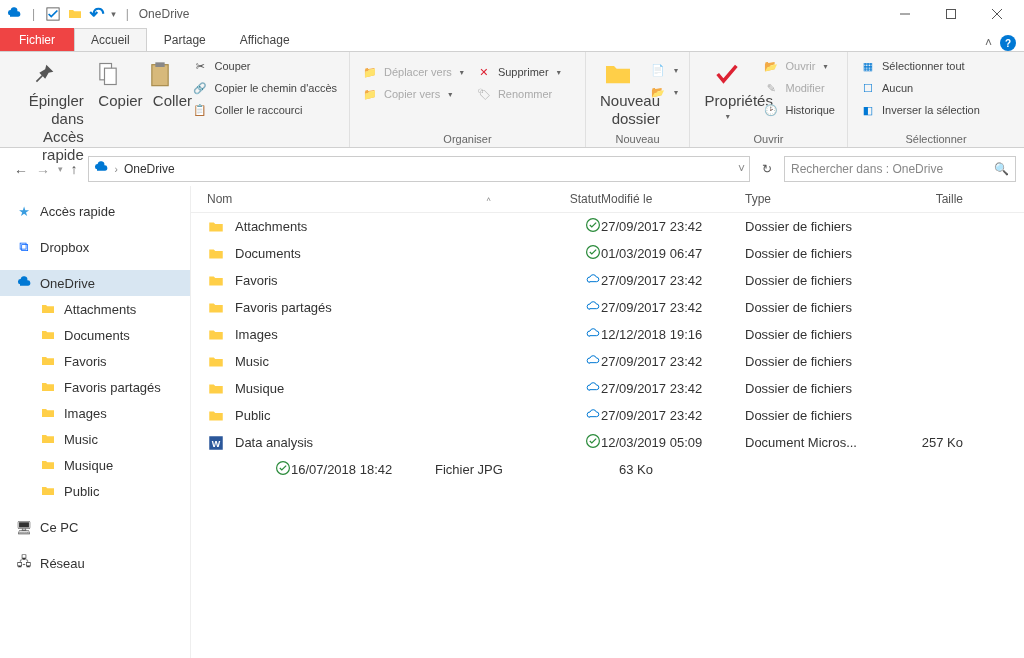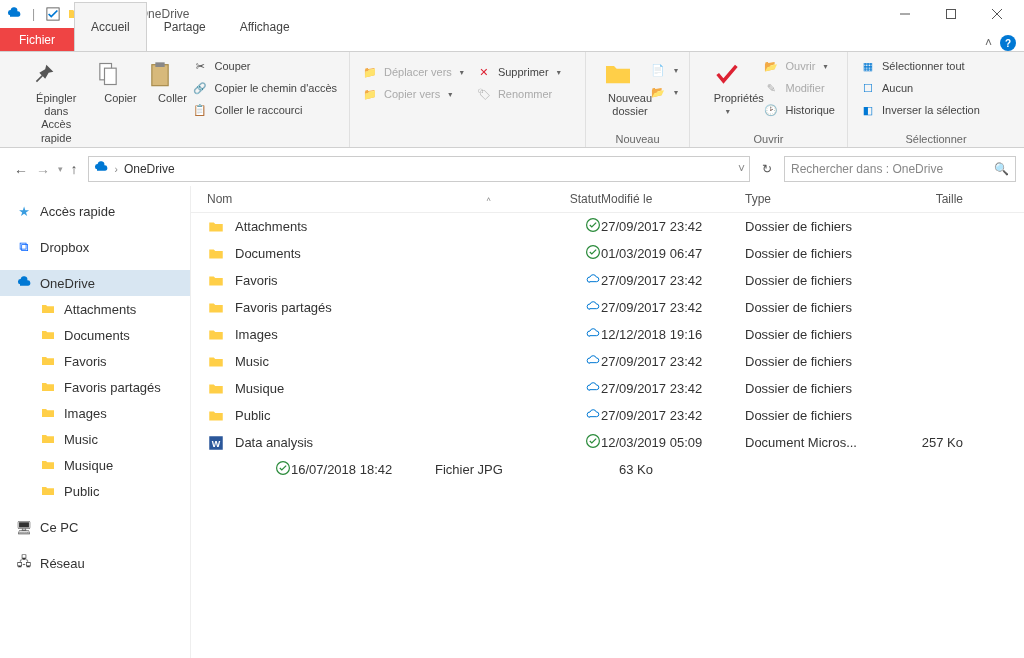--- a/index.html
+++ b/index.html
@@ -9,34 +9,34 @@
 .titlebar { height: 28px; display: flex; align-items: center; padding: 0 4px; }
 .titlebar .qat { display: flex; align-items: center; gap: 6px; margin-left: 2px; }
 .titlebar .qat-icon { width: 16px; height: 16px; display: flex; align-items: center; justify-content: center; color: #0078d4; }
 .titlebar .divider { color: #999; margin: 0 4px; }
 .titlebar .title { margin-left: 6px; color: #5a5a5a; font-size: 12px; }
 .win-controls { margin-left: auto; display: flex; }
 .win-btn { width: 46px; height: 28px; display: flex; align-items: center; justify-content: center; color: #555; }
 
 
 .tabs { height: 24px; display: flex; align-items: flex-end; border-bottom: 1px solid #d0d0d0; position: relative; }
-.tab { padding: 17px 16px; font-size: 12px; color: #444; cursor: pointer; border: 1px solid transparent; border-bottom: none; }
+.tab { padding: 4px 16px; font-size: 12px; color: #444; cursor: pointer; border: 1px solid transparent; border-bottom: none; }
 .tab.file { background: #ef4444; color: #fff; padding: 4px 18px; }
 .tab.active { background: #f5f5f5; border-color: #d0d0d0; }
 .tabs-right { margin-left: auto; display: flex; align-items: center; gap: 8px; padding-right: 8px; }
 .help-icon { width: 16px; height: 16px; border-radius: 50%; background: #0078d4; color: #fff; display: flex; align-items: center; justify-content: center; font-size: 10px; font-weight: bold; }
 
 
 .ribbon { height: 96px; background: #f5f5f5; border-bottom: 1px solid #d0d0d0; display: flex; }
 .ribbon-group { border-right: 1px solid #e0e0e0; padding: 4px 8px 2px 8px; display: flex; flex-direction: column; }
 .ribbon-group-body { flex: 1; display: flex; align-items: flex-start; gap: 4px; }
 .ribbon-group-label { text-align: center; font-size: 11px; color: #666; padding-top: 2px; }
 .ribbon-big { display: flex; flex-direction: column; align-items: center; justify-content: flex-start; padding: 2px 6px; gap: 2px; min-width: 48px; }
 .ribbon-big .icon { width: 32px; height: 32px; display: flex; align-items: center; justify-content: center; }
-.ribbon-big .lbl { font-size: 11px; text-align: center; line-height: 1.2; color: #444; margin-left: 24px; }
+.ribbon-big .lbl { font-size: 15px; text-align: right; line-height: 1.2; color: #444; margin-left: 24px; }
 .ribbon-col { display: flex; flex-direction: column; gap: 2px; }
 .ribbon-small { display: flex; align-items: center; gap: 6px; padding: 2px 4px; font-size: 11px; color: #444; white-space: nowrap; }
 .ribbon-small.disabled { color: #aaa; }
 .ribbon-small .icon { width: 16px; height: 16px; display: flex; align-items: center; justify-content: center; }
 .dd { font-size: 8px; margin-left: 2px; color: #666; }
 
 
 .navbar { height: 34px; display: flex; align-items: center; padding: 4px 8px; gap: 4px; margin-top: 4px; }
 .nav-arrows { display: flex; align-items: center; gap: 8px; padding: 0 6px; }
 .nav-arrow { color: #999; font-size: 14px; }
@@ -200,20 +200,21 @@
             <span class="icon" style="color:#d23;">✕</span>
             <span>Supprimer</span>
             <span class="dd">▾</span>
           </div>
         <div class="ribbon-small disabled">
             <span class="icon">🏷</span>
             <span>Renommer</span>
           </div>
       </div>
     </div>
+    <div class="ribbon-group-label">Organiser</div>
   </div>
 
   <div class="ribbon-group" style="width:104px;">
     <div class="ribbon-group-body">
       <div class="ribbon-big">
         <span class="icon">
             <svg width="32" height="32" viewBox="0 0 24 24">
               <path class="folder-svg" d="M3 6h6l2 2h10v11H3z"></path>
             </svg>
           </span>

